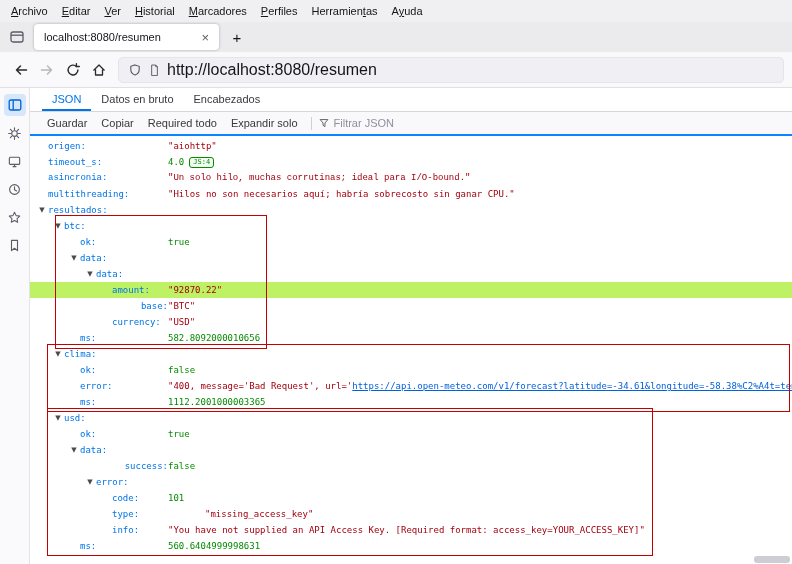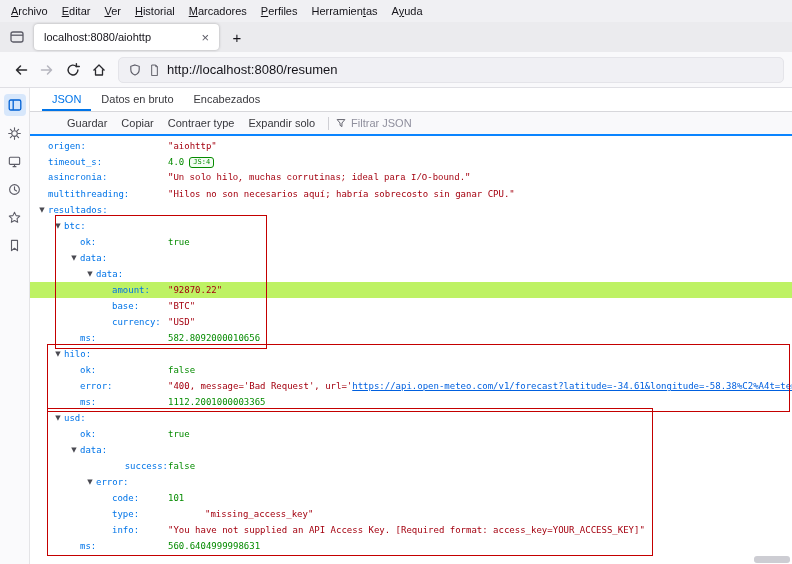--- a/index.html
+++ b/index.html
@@ -14,21 +14,21 @@
 
   .tabbar { height:30px; background:#ebebee; display:flex; align-items:center; padding:0 4px; }
   .chrome-iconbtn { width:26px; height:24px; display:flex; align-items:center; justify-content:center; border-radius:4px; }
   .tab { width:185px; height:26px; background:#fff; border-radius:4px; display:flex; align-items:center; padding:0 6px 0 10px; box-shadow:0 0 3px rgba(0,0,0,.28); font-size:11px; color:#15141a; margin-left:4px; }
   .tab-title { flex:1; overflow:hidden; white-space:nowrap; }
   .tab-close { color:#5b5b66; font-size:13px; line-height:13px; padding:1px 4px; border-radius:2px; }
   .newtab { width:24px; height:24px; display:flex; align-items:center; justify-content:center; font-size:15px; color:#15141a; margin-left:6px; border-radius:4px; }
 
   .navbar { height:36px; background:#f9f9fb; border-bottom:1px solid #dfdfe4; display:flex; align-items:center; padding:0 8px; }
   .nav-btn { width:26px; height:26px; display:flex; align-items:center; justify-content:center; border-radius:4px; }
-  .urlbar { flex:1; height:26px; background:#f0f0f4; border:1px solid #e4e4e9; border-radius:5px; display:flex; align-items:center; gap:6px; padding:0 9px; margin-left:6px; font-size:13px; color:#15141a; }
+  .urlbar { flex:1; height:26px; background:#f0f0f4; border:1px solid #e4e4e9; border-radius:5px; display:flex; align-items:center; gap:6px; padding:0 9px; margin-left:6px; font-size:16px; color:#15141a; }
   .url-text { white-space:nowrap; overflow:hidden; }
 
   
   .main { position:absolute; top:88px; left:0; right:0; bottom:0; display:flex; }
   .side { width:30px; background:#fafafc; border-right:1px solid #e4e4e7; display:flex; flex-direction:column; align-items:center; padding-top:6px; gap:6px; flex:0 0 30px; }
   .side-icon { width:22px; height:22px; display:flex; align-items:center; justify-content:center; border-radius:4px; }
   .side-icon.active { background:#d7e7fb; }
 
   .viewer { flex:1; display:flex; flex-direction:column; overflow:hidden; background:#fff; }
   .vtabs { height:24px; display:flex; align-items:stretch; border-bottom:1px solid #d7d7db; background:#fff; padding-left:12px; font-size:11px; }
@@ -79,21 +79,21 @@
   </div>
 
   <div class="tabbar">
     <div class="chrome-iconbtn">
       <svg width="16" height="16" viewBox="0 0 16 16" fill="none" stroke="#5b5b66" stroke-width="1.3">
         <rect x="2" y="3" width="12" height="10" rx="2"></rect>
         <path d="M2 6.2h12"></path>
       </svg>
     </div>
     <div class="tab">
-      <span class="tab-title">localhost:8080/aiohttp</span>
+      <span class="tab-title">localhost:8080/resumen</span>
       <span class="tab-close">×</span>
     </div>
     <div class="newtab">+</div>
   </div>
 
   <div class="navbar">
     <div class="nav-btn">
       <svg width="16" height="16" viewBox="0 0 16 16" fill="none" stroke="#2a2a2e" stroke-width="1.5" stroke-linecap="round" stroke-linejoin="round">
         <path d="M13.5 8H3.5M7.5 4L3.5 8l4 4"></path>
       </svg>
@@ -169,24 +169,24 @@
     </div>
 
     <div class="viewer">
       <div class="vtabs" id="viewer-tabs">
           <div class="vtab active">JSON</div>
           <div class="vtab">Datos en bruto</div>
           <div class="vtab">Encabezados</div>
         </div>
 
       <div class="vtoolbar">
-        <div id="toolbar-buttons" style="display:flex;align-items:flex-start;margin-left:20px;">
+        <div id="toolbar-buttons" style="display:flex;align-items:flex-start;">
             <div class="tbtn">Guardar</div>
             <div class="tbtn">Copiar</div>
-            <div class="tbtn">Contraer type</div>
+            <div class="tbtn">Required todo</div>
             <div class="tbtn">Expandir solo</div>
           </div>
         <div class="tsep"></div>
         <div class="filter">
           <span>
             <svg width="12" height="12" viewBox="0 0 14 14" fill="none" stroke="#5b5b66" stroke-width="1.1" stroke-linejoin="round">
               <path d="M2.5 3h9L8.1 7v4.2L5.9 9.7V7z"></path>
             </svg>
           </span>
           <input type="text" placeholder="Filtrar JSON" style="">
@@ -232,35 +232,35 @@
           </div>
           <div class="tree-row" style="padding-left: 66px;">
             <span class="twisty">▼</span>
             <span class="key" style="min-width: 72px;">data:</span>
             <span class="val"></span>
           </div>
           <div class="tree-row highlight" style="padding-left: 82px;">
             <span class="key" style="min-width: 56px;">amount:</span>
             <span class="val v-string">"92870.22"</span>
           </div>
-          <div class="tree-row" style="padding-left: 82px;">
+          <div class="tree-row" style="padding-left: 82px; text-align: right;">
             <span class="key" style="min-width: 56px;">base:</span>
             <span class="val v-string">"BTC"</span>
           </div>
           <div class="tree-row" style="padding-left: 82px;">
             <span class="key" style="min-width: 56px;">currency:</span>
             <span class="val v-string">"USD"</span>
           </div>
           <div class="tree-row" style="padding-left: 50px;">
             <span class="key" style="min-width: 88px;">ms:</span>
             <span class="val v-number">582.8092000010656</span>
           </div>
           <div class="tree-row" style="padding-left: 34px;">
             <span class="twisty">▼</span>
-            <span class="key" style="min-width: 104px;">hilo:</span>
+            <span class="key" style="min-width: 104px;">clima:</span>
             <span class="val"></span>
           </div>
           <div class="tree-row" style="padding-left: 50px;">
             <span class="key" style="min-width: 88px;">ok:</span>
             <span class="val v-bool">false</span>
           </div>
           <div class="tree-row" style="padding-left: 50px;">
             <span class="key" style="min-width: 88px;">error:</span>
             <span class="val"><span class="v-string">"400, message='Bad Request', url='</span><span class="v-link">https://api.open-meteo.com/v1/forecast?latitude=-34.61&amp;longitude=-58.38%C2%A4t=temperature_2m</span></span>
           </div>

